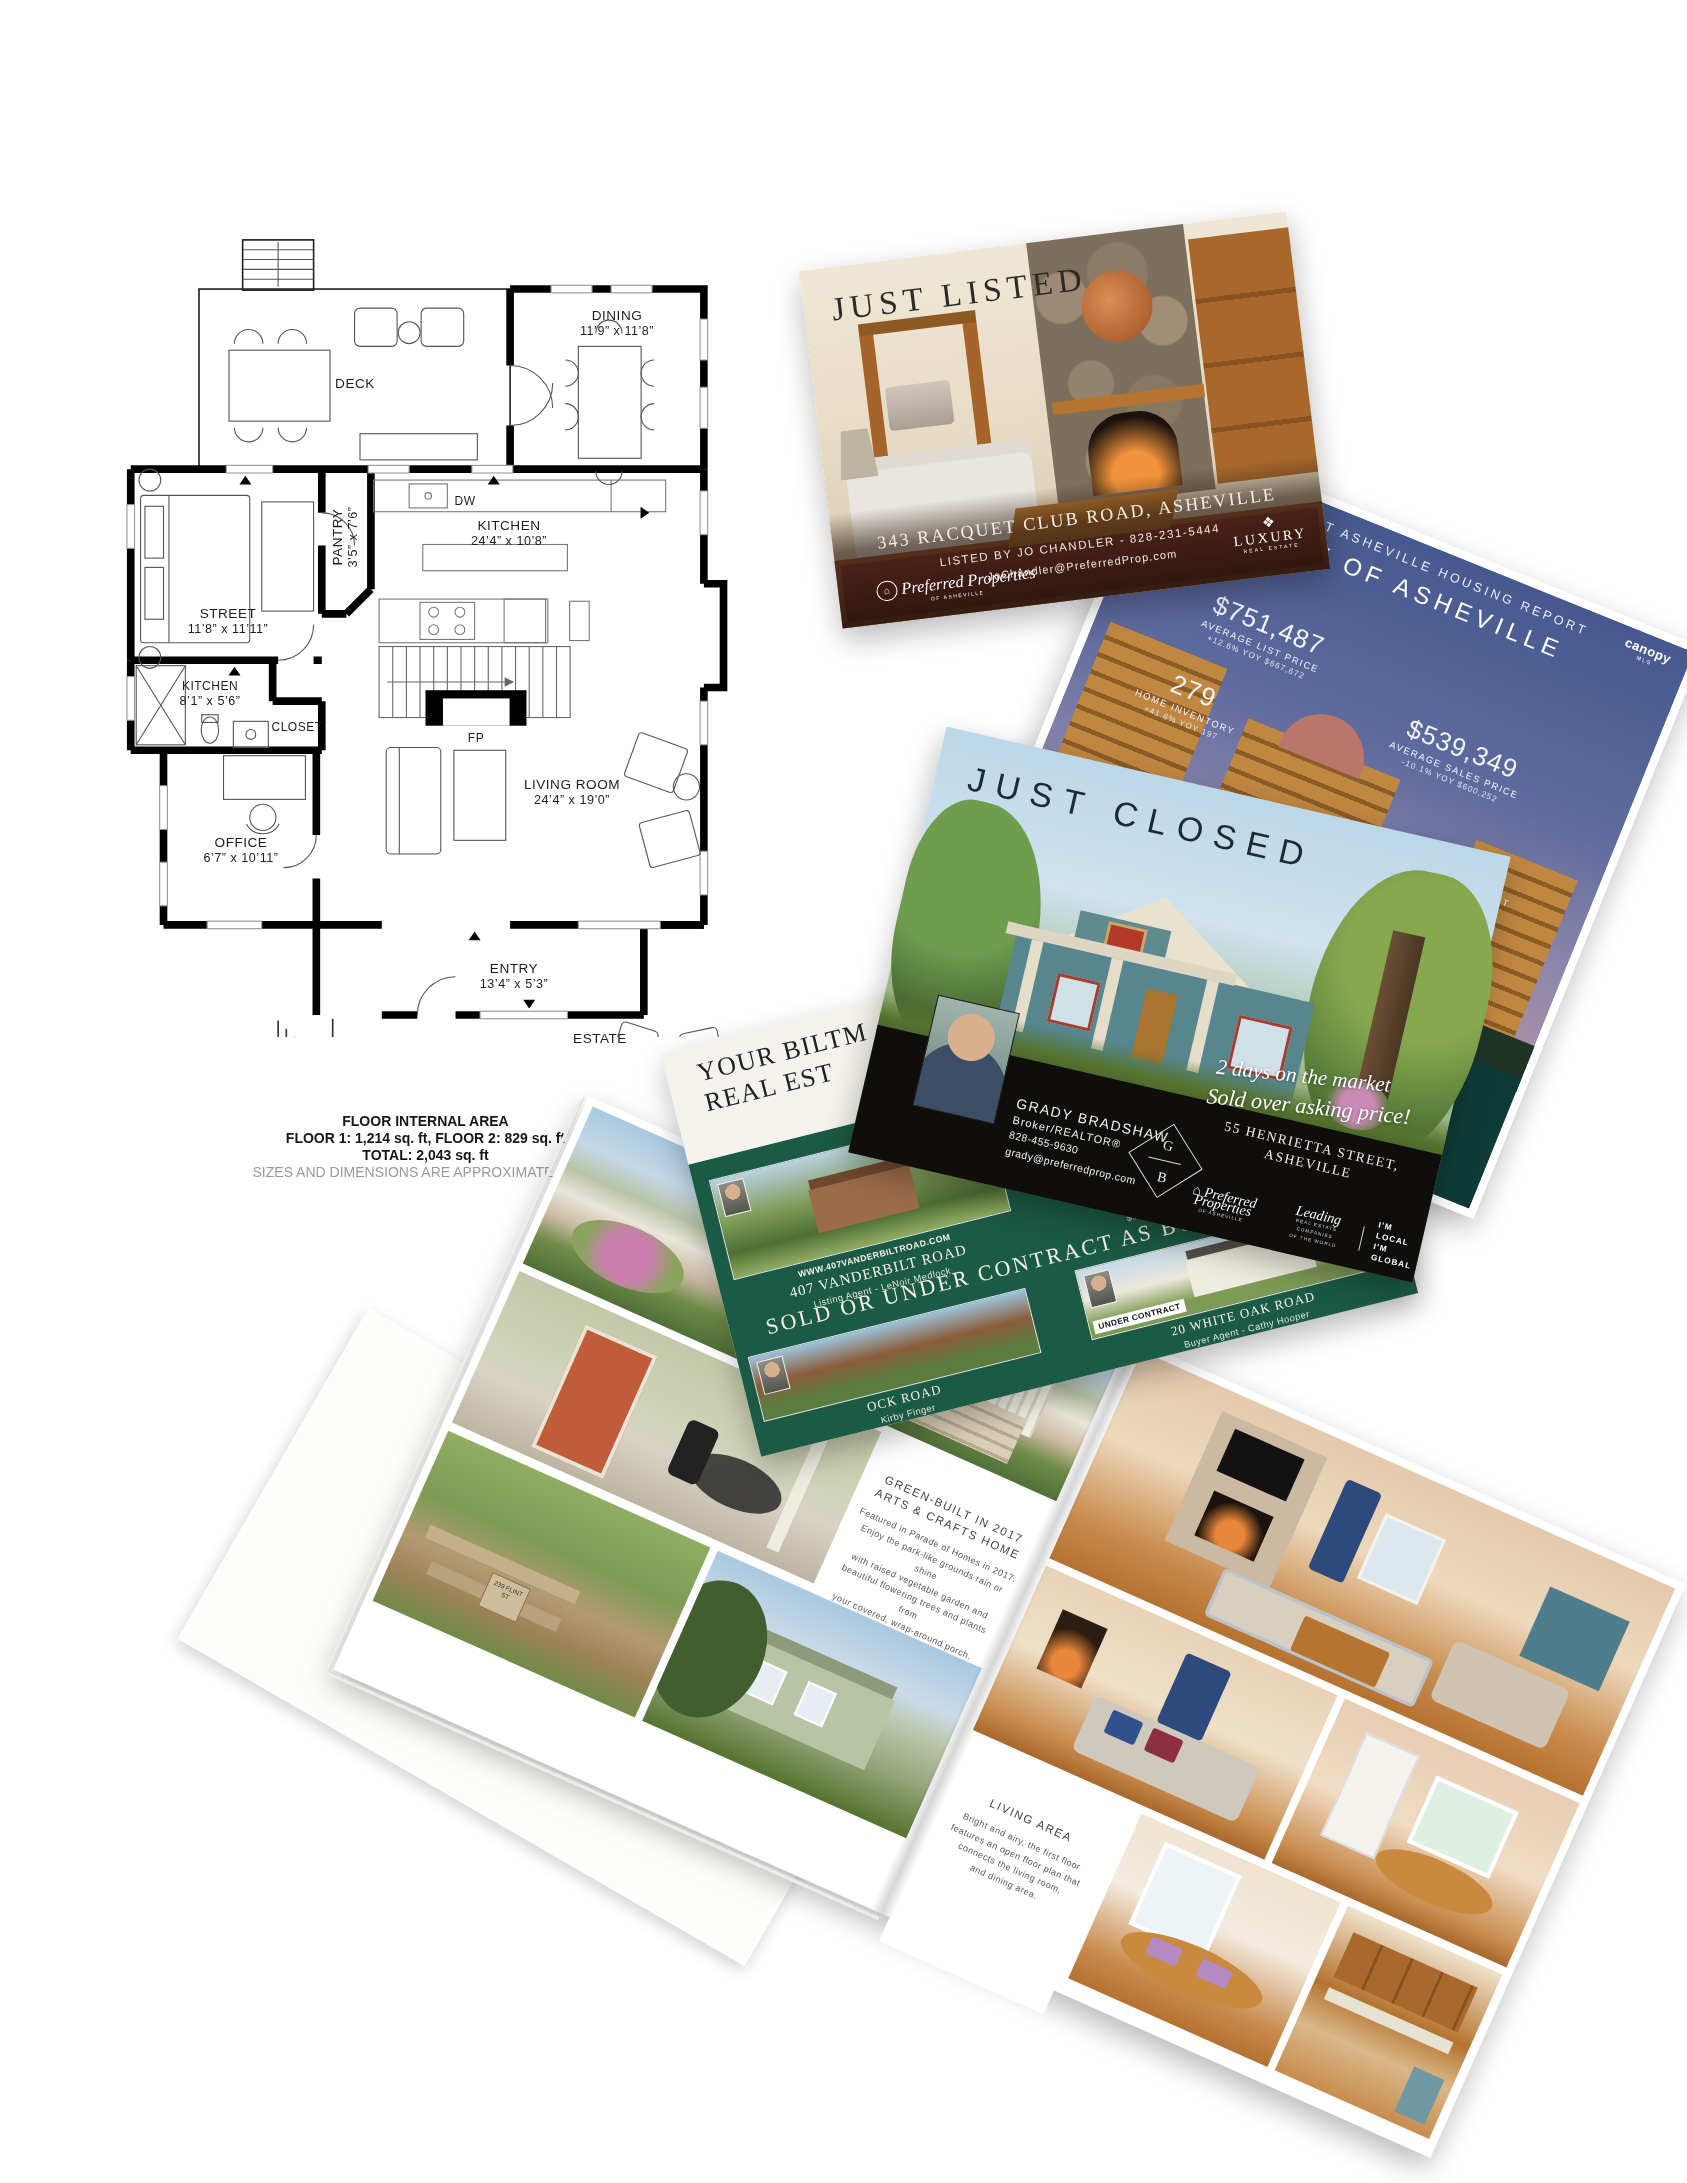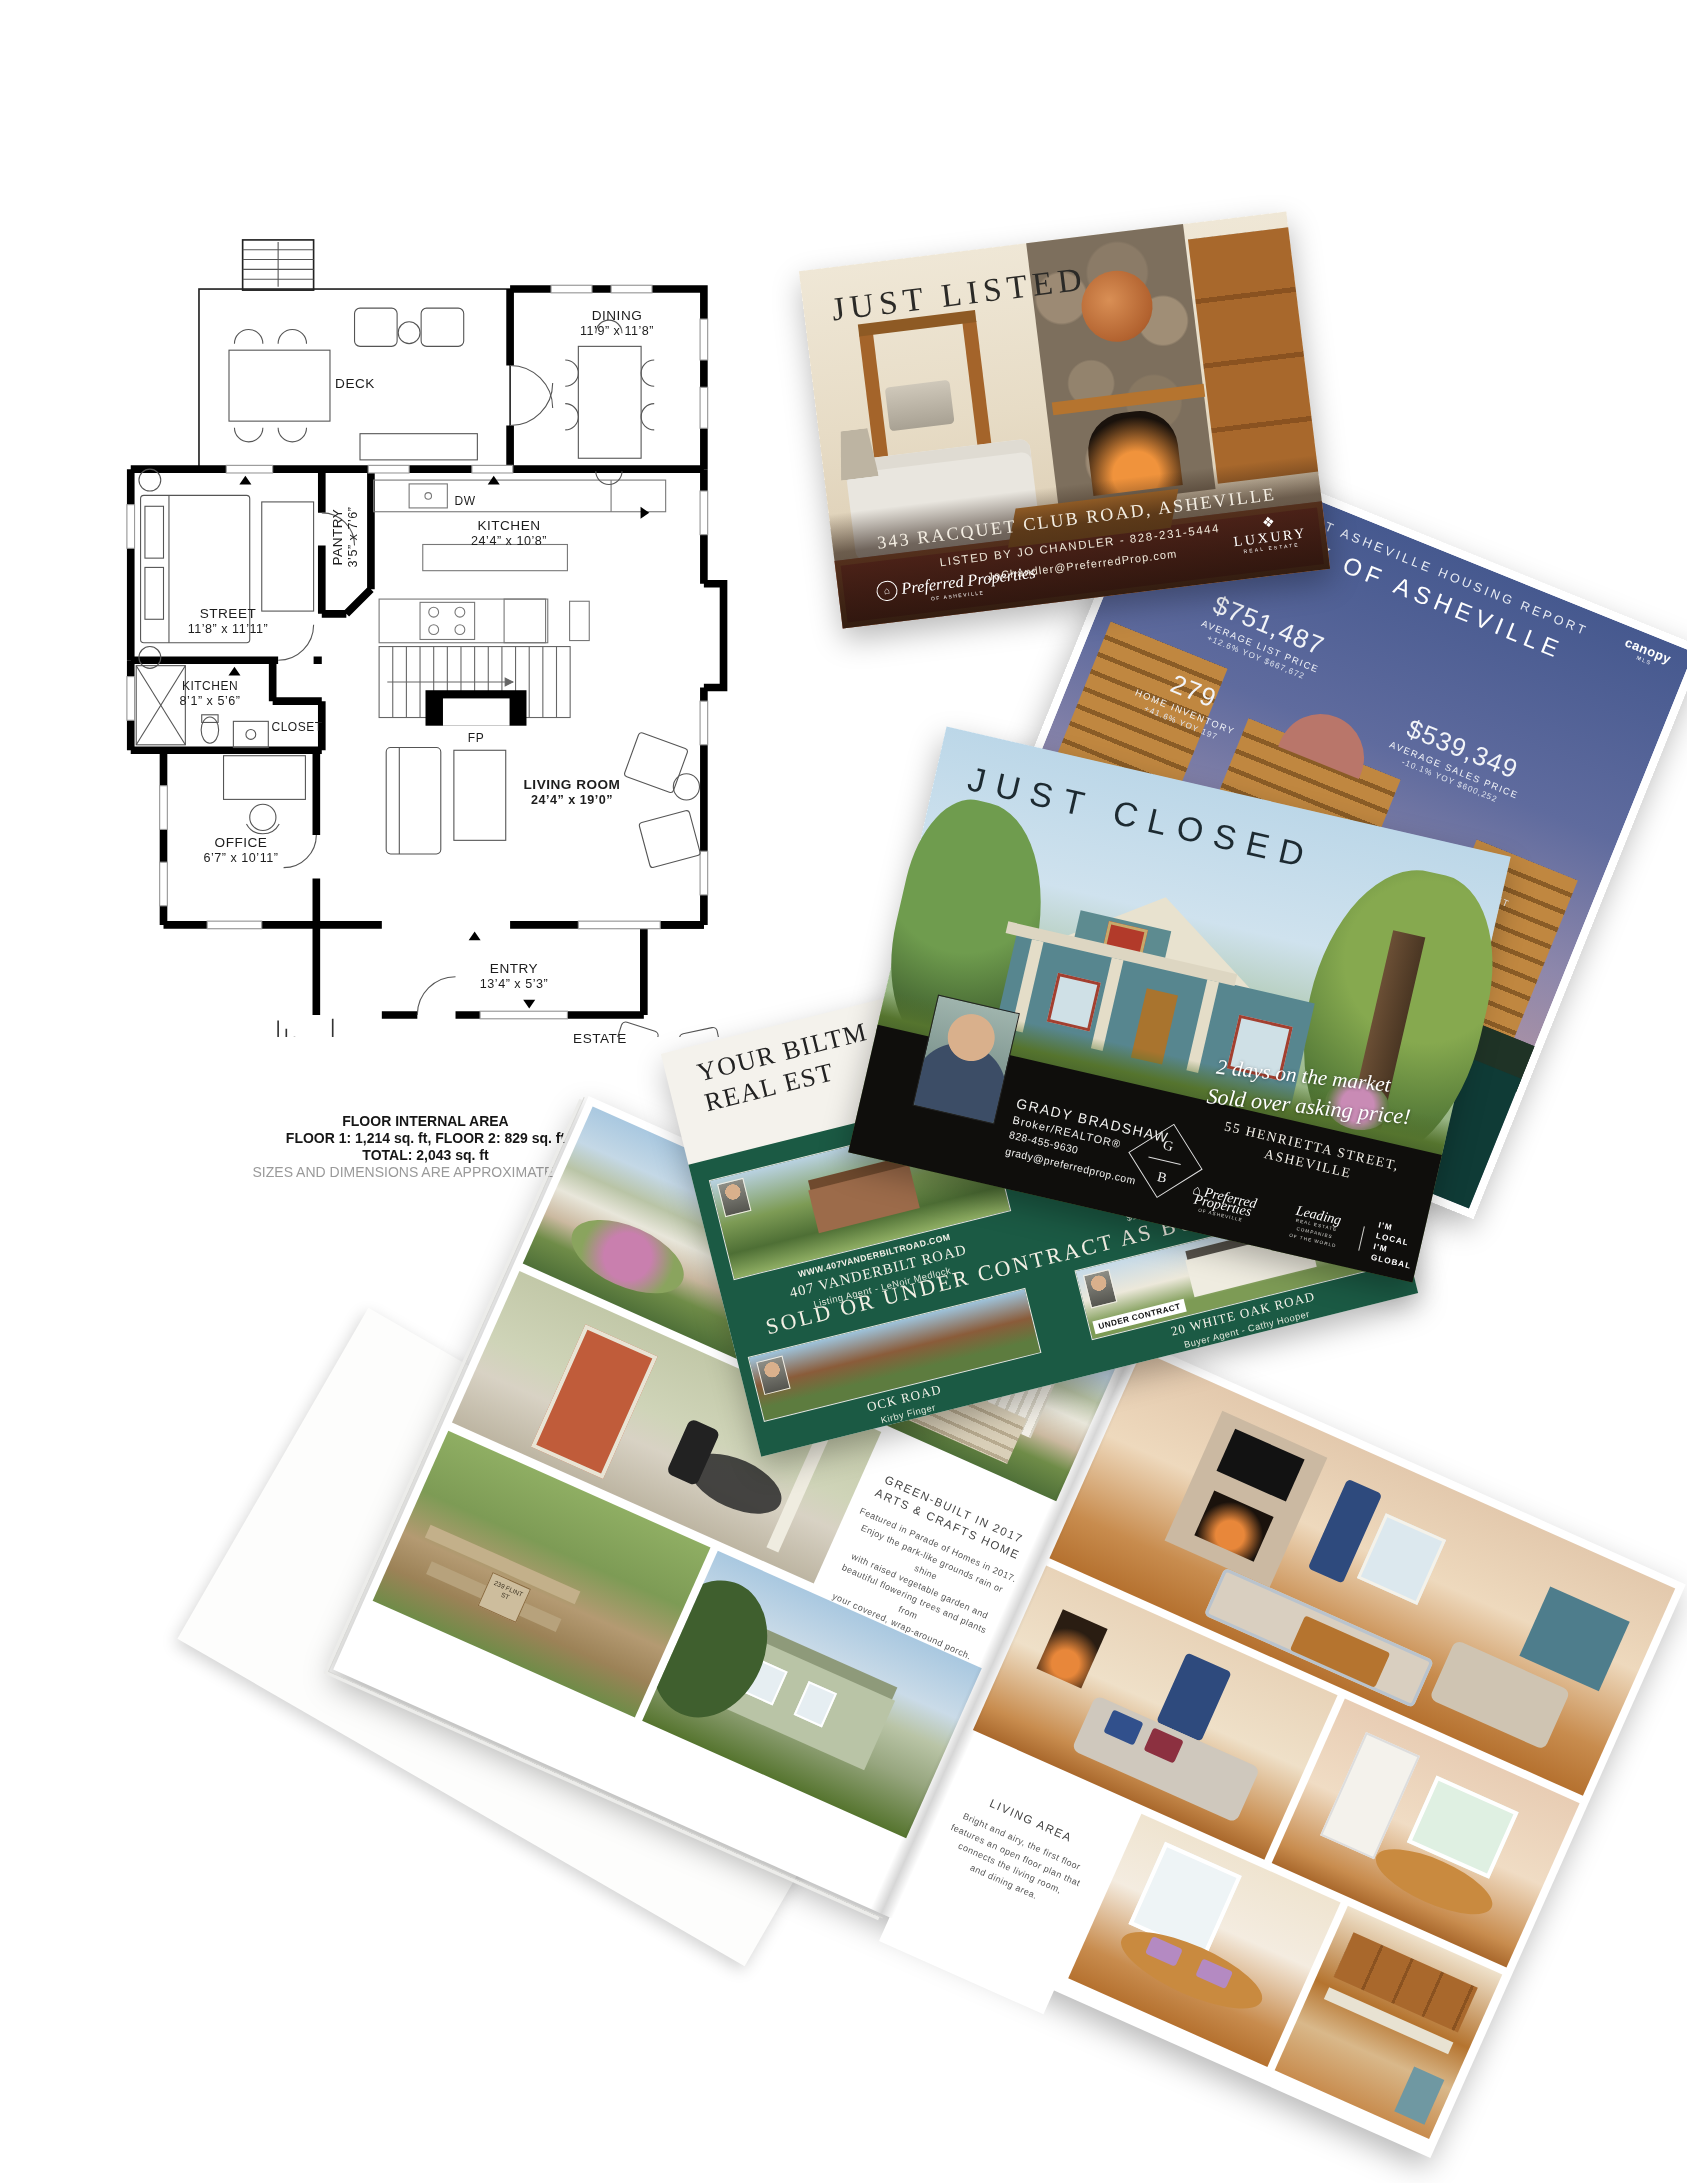--- a/index.html
+++ b/index.html
@@ -346,21 +346,21 @@
     <div class="fp-label" style="left:130px;top:414px;">
         <div>STREET</div>
         <div class="dims">11’8” x 11’11”</div>
       </div>
     <div class="fp-label fp-small" style="left:112px;top:487px;">
         <div>KITCHEN</div>
         <div class="dims">8’1” x 5’6”</div>
       </div>
     <div class="fp-label fp-small" style="left:199px;top:520px;"><span>CLOSET</span></div>
     <div class="fp-label fp-small" style="left:378px;top:531px;"><span>FP</span></div>
-    <div class="fp-label" style="left:474px;top:585px;font-weight:bold;">
+    <div class="fp-label" style="left:474px;top:585px;">
         <div>LIVING ROOM</div>
         <div class="dims">24’4” x 19’0”</div>
       </div>
     <div class="fp-label" style="left:143px;top:643px;">
         <div>OFFICE</div>
         <div class="dims">6’7” x 10’11”</div>
       </div>
     <div class="fp-label" style="left:416px;top:769px;">
         <div>ENTRY</div>
         <div class="dims">13’4” x 5’3”</div>

